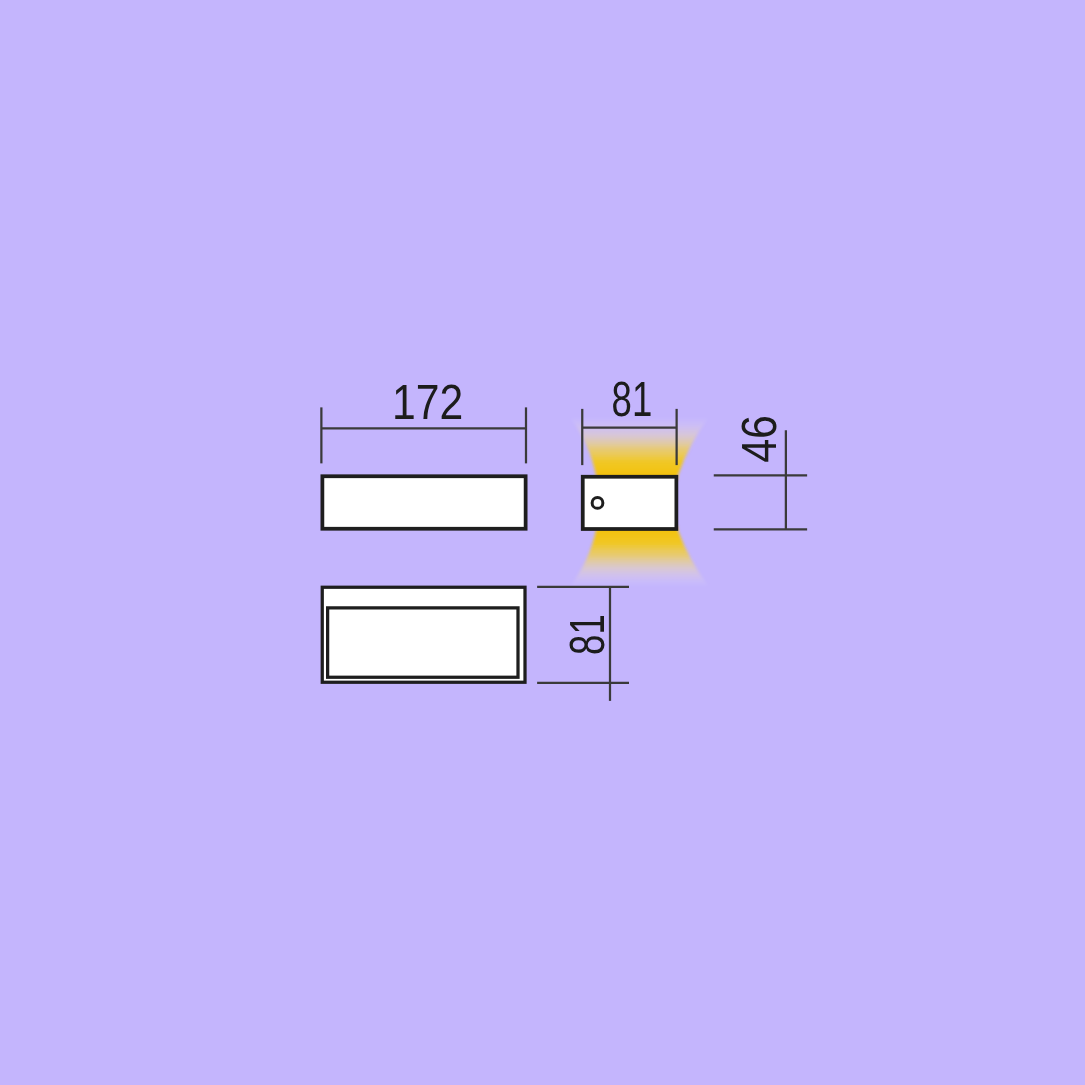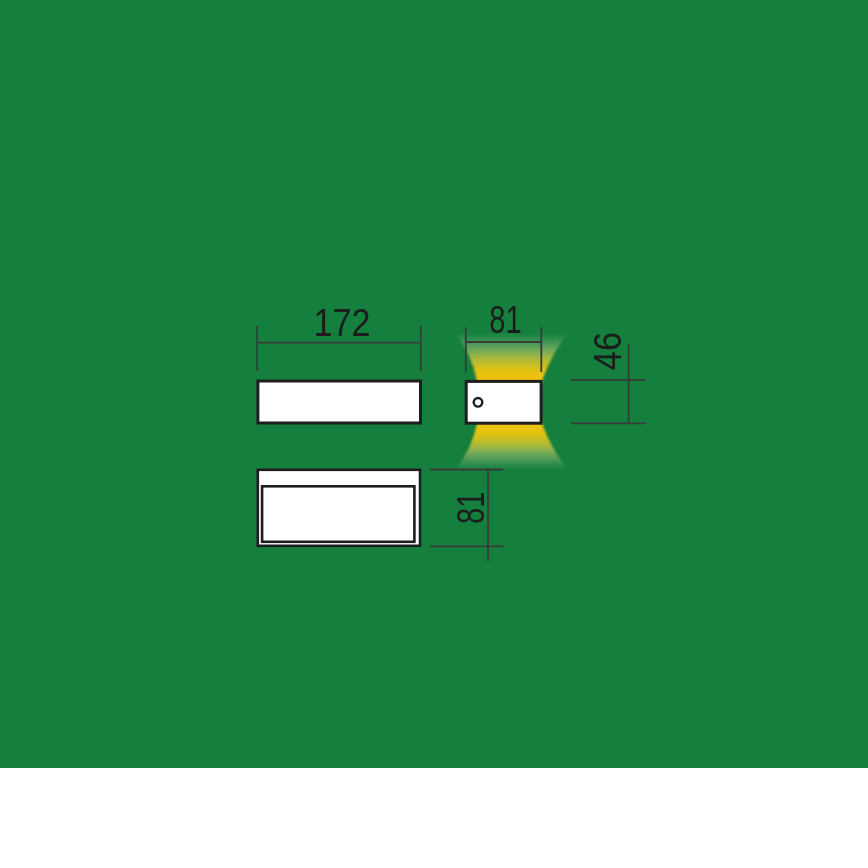--- a/index.html
+++ b/index.html
@@ -1,16 +1,16 @@
 <!DOCTYPE html>
 <html><head>
 <meta charset="utf-8">
 <style>
   html,body{margin:0;padding:0;background:#ffffff;}
-  .page{position:relative;width:868px;height:768px;background:#15803d;overflow:hidden;}
+  .page{position:relative;width:868px;height:868px;background:#c4b5fd;overflow:hidden;}
   svg text{font-family:"Liberation Sans",sans-serif;fill:#1c1c1c;}
   svg{filter:blur(0.4px);}
 </style>
 </head>
 <body>
 
 <div class="page">
 <svg width="868" height="868" viewBox="0 0 868 868">
   <defs>
     <linearGradient id="beamUp" gradientUnits="userSpaceOnUse" x1="0" y1="381" x2="0" y2="333">

